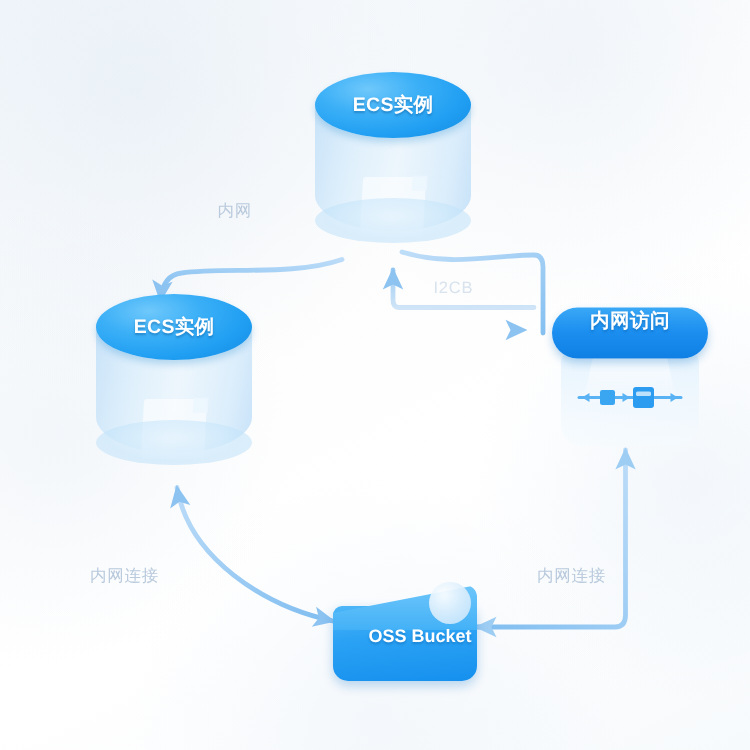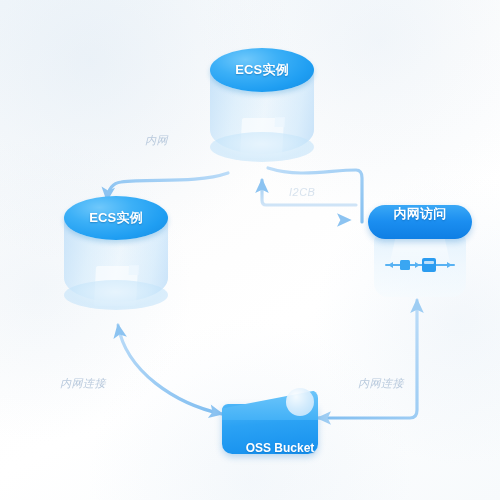--- a/index.html
+++ b/index.html
@@ -34,21 +34,20 @@
   }
 
   
   .edge-label {
     position: absolute;
     font-size: 11px;
     color: #b9cadd;
     letter-spacing: 0.5px;
     white-space: nowrap;
     user-select: none;
-    font-style: italic;
   }
   .edge-label.faint {
     color: #d8e3ee;
     filter: blur(0.35px);
   }
 
   
   .cylinder {
     position: absolute;
     width: 92px;
@@ -226,21 +225,21 @@
     top: -2px;
     width: 28px;
     height: 28px;
     border-radius: 50%;
     background: radial-gradient(circle at 36% 32%, #ffffff 0%, #dff0fd 46%, #bfe2fb 100%);
     opacity: 0.92;
   }
   .bk-label {
     position: absolute;
     left: 0;
-    top: 42px;
+    top: 18px;
     width: 116px;
     height: 32px;
     display: flex;
     align-items: center;
     justify-content: center;
     font-size: 12px;
     font-weight: bold;
     color: #ffffff;
     text-shadow: 0 1px 1.5px rgba(10,95,170,0.45);
   }

